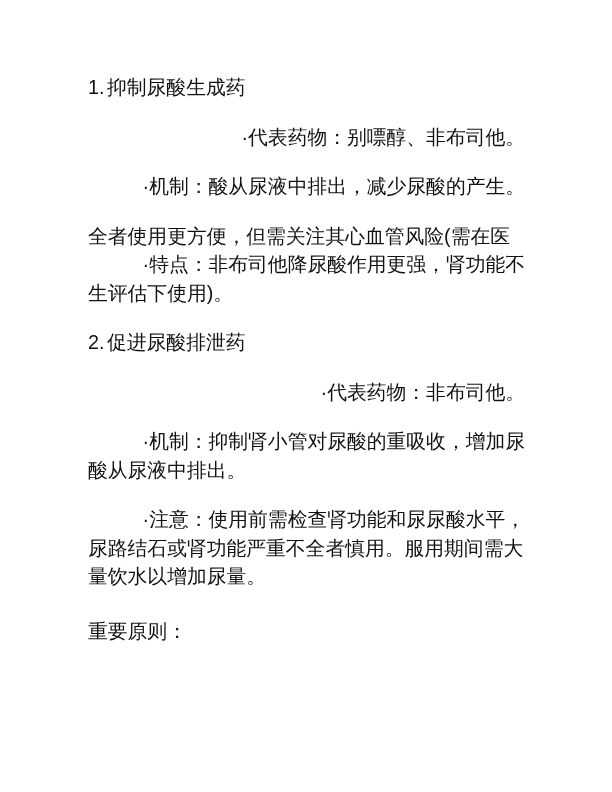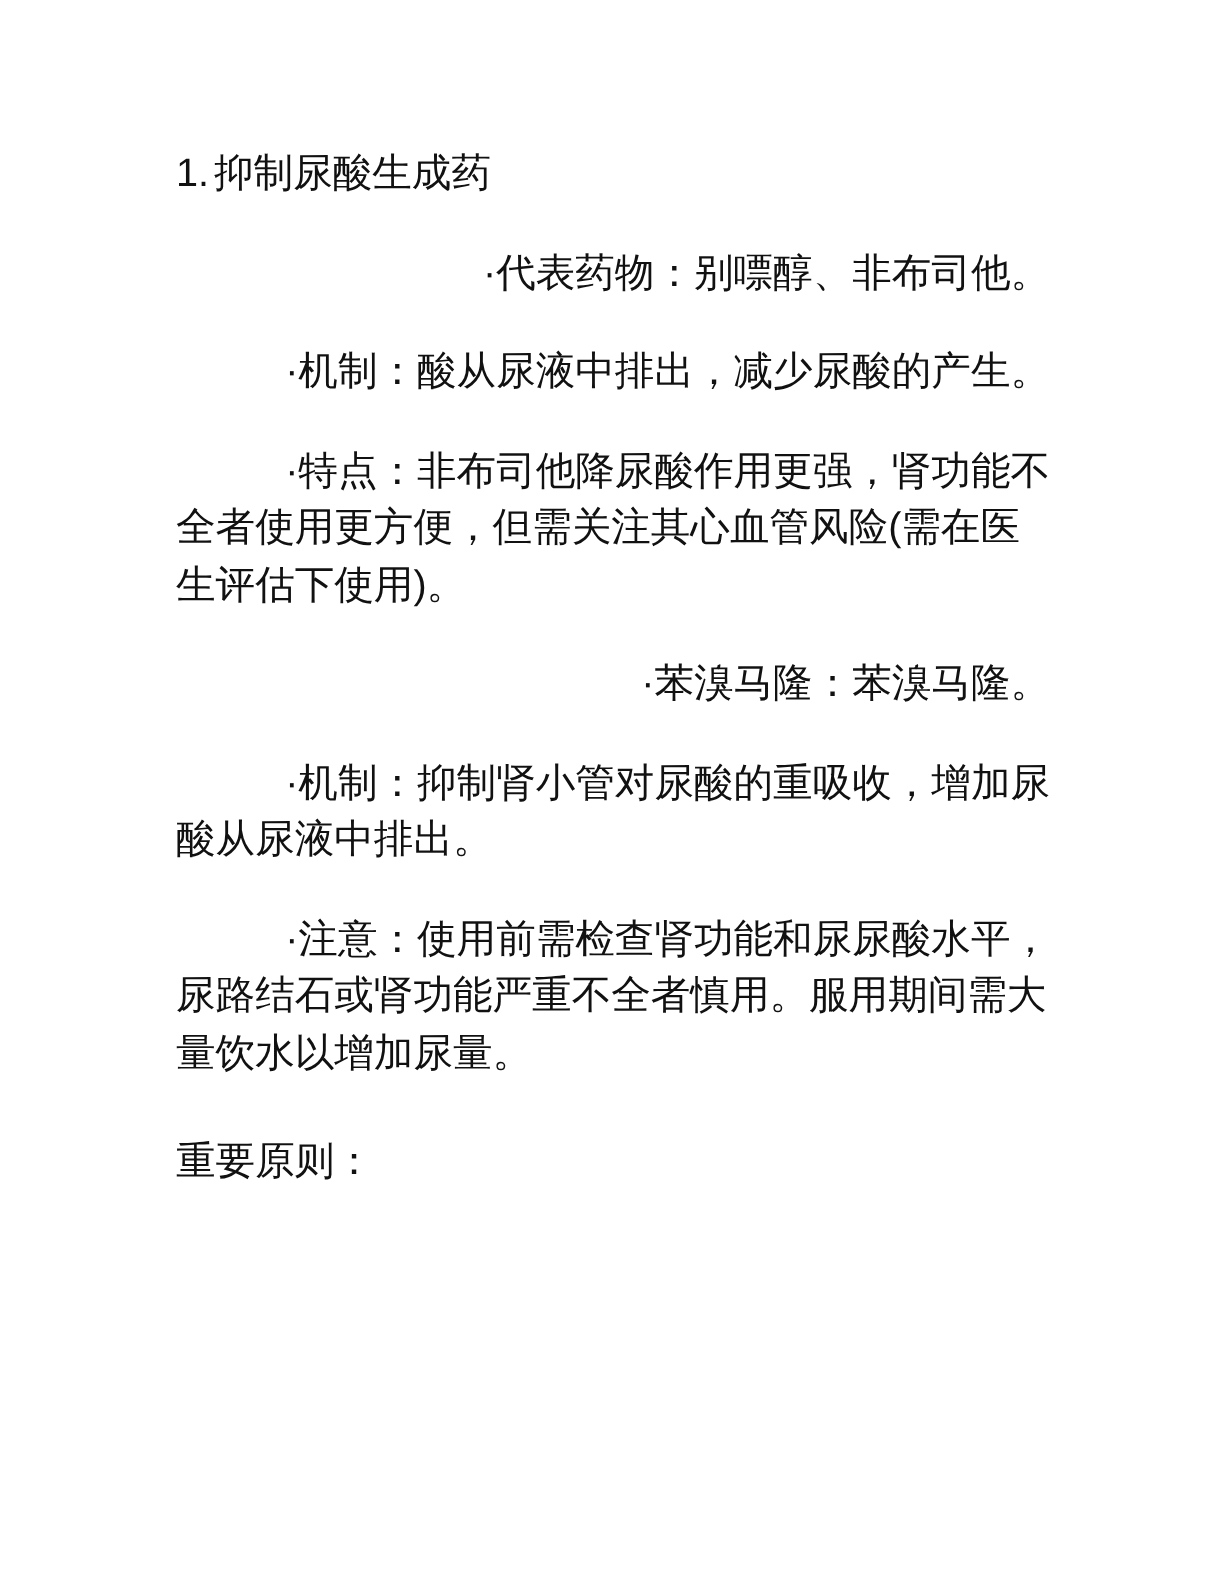--- a/index.html
+++ b/index.html
@@ -46,26 +46,29 @@
   <div class="block numbered">
       <div class="line first"><span class="marker numbered">1.</span><span>抑制尿酸生成药</span></div>
     </div>
   <div class="block bullet">
       <div class="line first"><span class="marker bullet">·</span><span>代表药物：别嘌醇、非布司他。</span></div>
     </div>
   <div class="block bullet">
       <div class="line first"><span class="marker bullet">·</span><span>机制：酸从尿液中排出，减少尿酸的产生。</span></div>
     </div>
   <div class="block bullet">
+      <div class="line">全者使用更方便，但需关注其心血管风险(需在医</div>
       <div class="line first"><span class="marker bullet">·</span><span>特点：非布司他降尿酸作用更强，肾功能不</span></div>
-      <div class="line">全者使用更方便，但需关注其心血管风险(需在医</div>
       <div class="line">生评估下使用)。</div>
     </div>
+  <div class="block numbered">
+      <div class="line first"><span class="marker numbered">2.</span><span>促进尿酸排泄药</span></div>
+    </div>
   <div class="block bullet">
-      <div class="line first"><span class="marker bullet">·</span><span>苯溴马隆：苯溴马隆。</span></div>
+      <div class="line first"><span class="marker bullet">·</span><span>代表药物：非布司他。</span></div>
     </div>
   <div class="block bullet">
       <div class="line first"><span class="marker bullet">·</span><span>机制：抑制肾小管对尿酸的重吸收，增加尿</span></div>
       <div class="line">酸从尿液中排出。</div>
     </div>
   <div class="block bullet">
       <div class="line first"><span class="marker bullet">·</span><span>注意：使用前需检查肾功能和尿尿酸水平，</span></div>
       <div class="line">尿路结石或肾功能严重不全者慎用。服用期间需大</div>
       <div class="line">量饮水以增加尿量。</div>
     </div>

